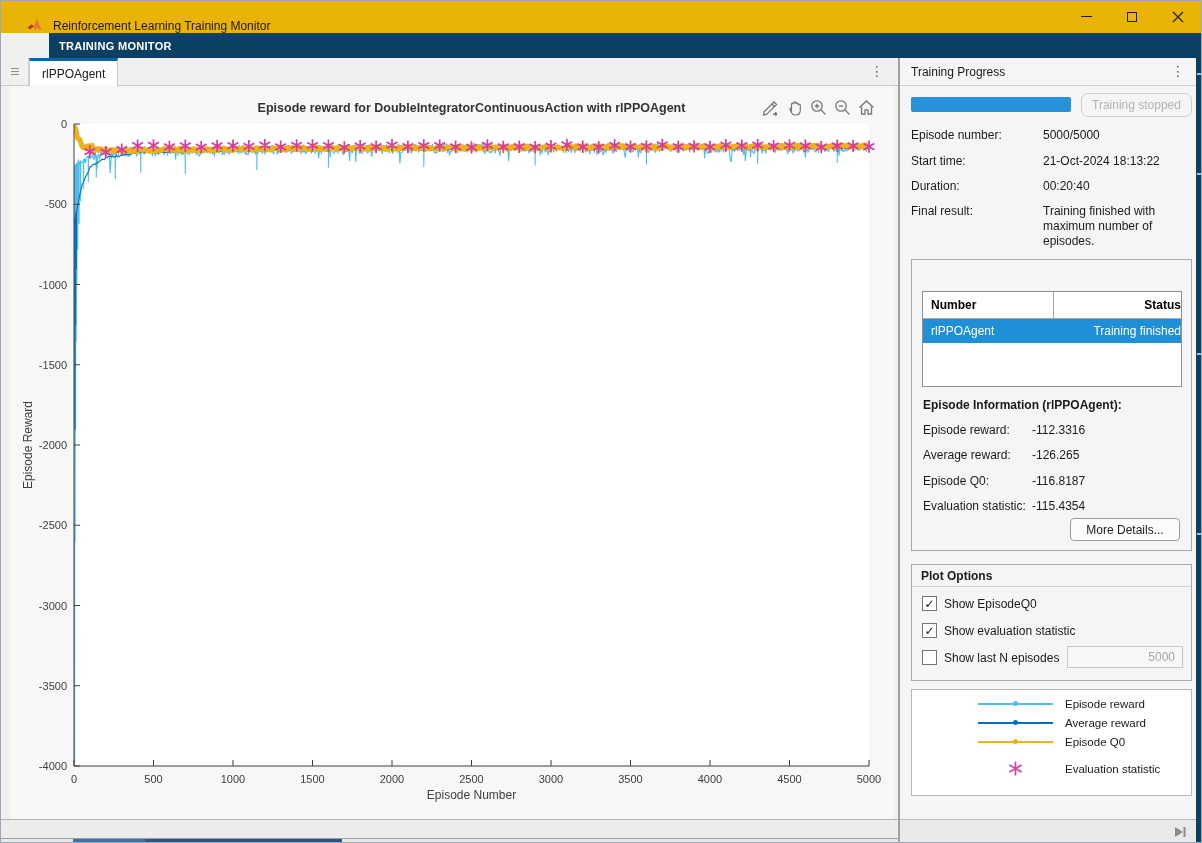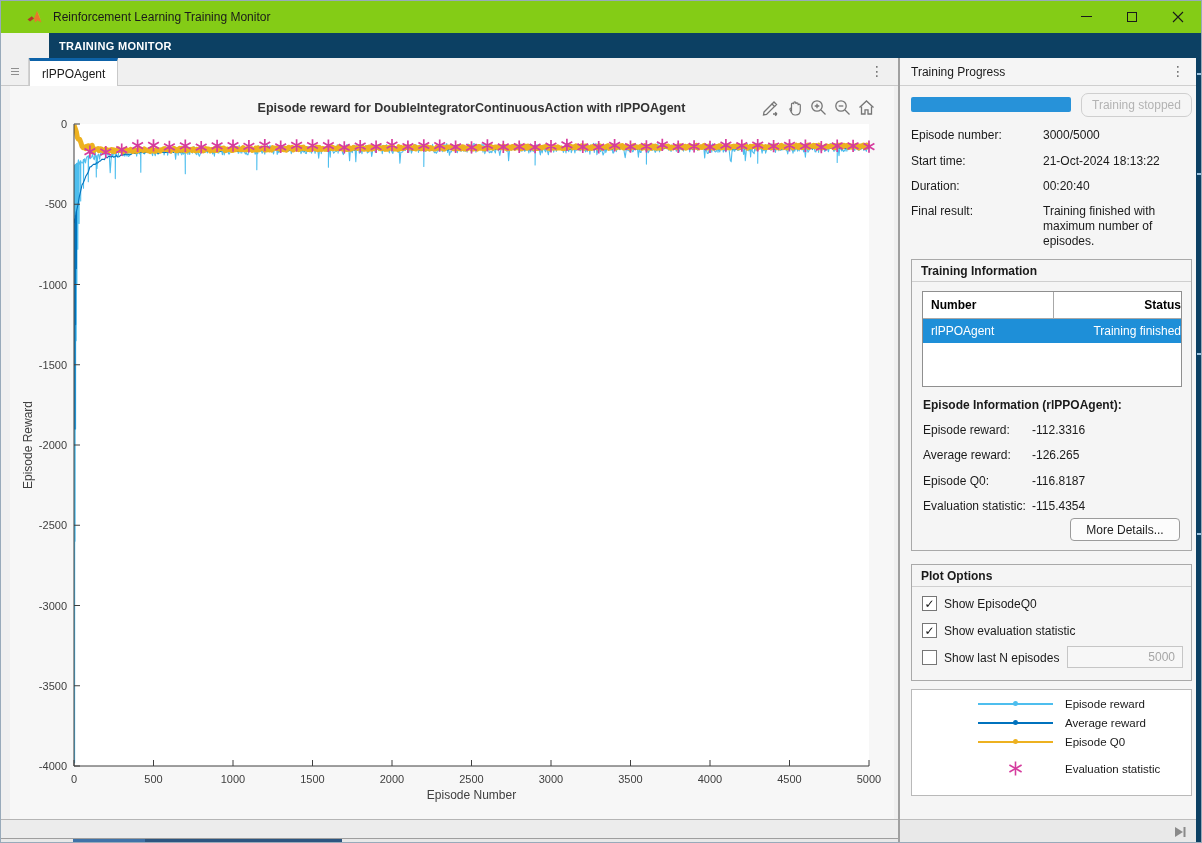--- a/index.html
+++ b/index.html
@@ -1,20 +1,20 @@
 <!DOCTYPE html>
 <html style="--ribbon: #0c4063; --accent: #2792d9; --selection: #1e8fd8;"><head>
 <meta charset="utf-8">
 <style>
   html,body{margin:0;padding:0;background:#d8d8d8;font-family:"Liberation Sans","DejaVu Sans",sans-serif;}
   *{box-sizing:border-box;}
   .window{position:relative;width:1202px;height:843px;background:#f0f0f0;border:1px solid #98aaba;overflow:hidden;}
 
   
-  .titlebar{position:absolute;left:0;top:0;width:100%;height:32px;background:#84cc16;display:flex;align-items:center;}
+  .titlebar{position:absolute;left:0;top:0;width:100%;height:32px;background:#eab308;display:flex;align-items:flex-end;}
   .app-logo{width:16px;height:16px;margin-left:26px;}
   .title-text{margin-left:10px;font-size:12px;color:#1a1a1a;}
   .wbtns{position:absolute;right:0;top:0;height:31px;display:flex;}
   .wbtn{width:46px;height:31px;display:flex;align-items:center;justify-content:center;cursor:default;}
   .min-glyph{width:11px;height:1px;background:#1a1a1a;}
   .max-glyph{width:10px;height:10px;border:1px solid #1a1a1a;}
 
   
   .ribbon{position:absolute;left:0;top:32px;width:100%;height:25px;background:var(--ribbon,#0c4063);display:flex;align-items:center;margin-left:48px;}
   .ribbon-tab{color:#fff;font-size:11px;font-weight:bold;letter-spacing:.3px;padding-left:10px;}
@@ -222,37 +222,36 @@
       <span class="vellipsis panel-menu">⋮</span>
     </div>
 
     <div class="progressbar">
       <div class="progressfill" id="progress-fill" style="width: 100%;"></div>
     </div>
     <div class="btn disabled stop-btn">Training stopped</div>
 
     <div class="frow" style="top:70px">
       <span>Episode number:</span>
-      <span class="fval">3000/5000</span>
+      <span class="fval">5000/5000</span>
     </div>
     <div class="frow" style="top:96px">
       <span>Start time:</span>
       <span class="fval">21-Oct-2024 18:13:22</span>
     </div>
     <div class="frow" style="top:121px">
       <span>Duration:</span>
       <span class="fval">00:20:40</span>
     </div>
     <div class="frow" style="top:146px">
       <span>Final result:</span>
       <span class="fval">Training finished with maximum number of episodes.</span>
     </div>
 
     <div class="gbox" style="top:201px;height:292px;">
-      <div class="gtitle">Training Information</div>
       <div class="ttable">
         <div class="trow head">
           <div class="tcell c0">Number</div>
           <div class="tcell c1">Status</div>
         </div>
         <div class="trow selected" id="agent-row">
           <div class="tcell c0" style="border-right:none">rlPPOAgent</div>
           <div class="tcell c1">Training finished</div>
         </div>
       </div>

